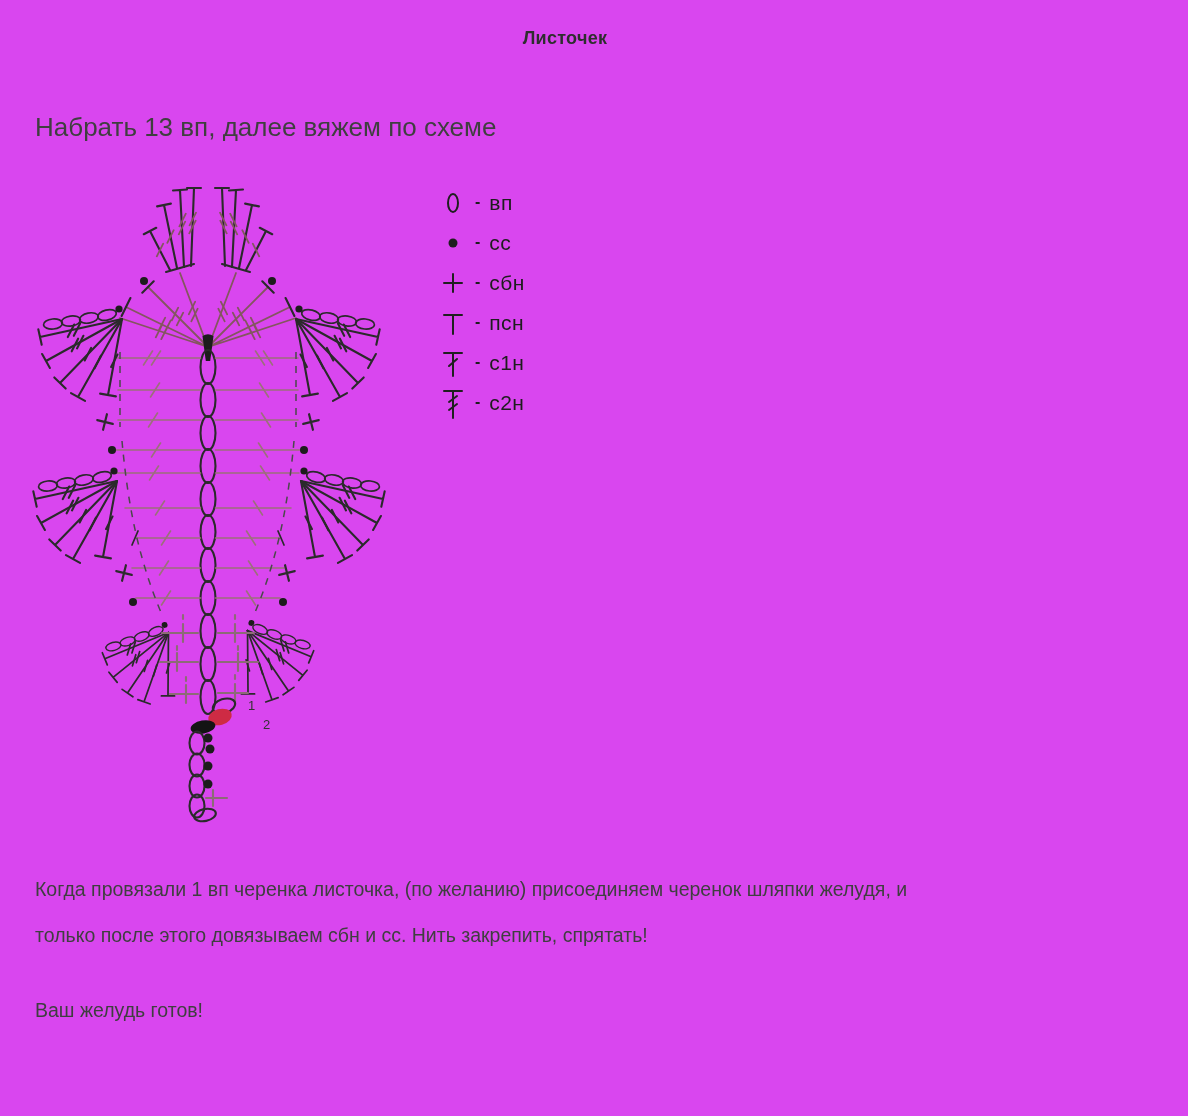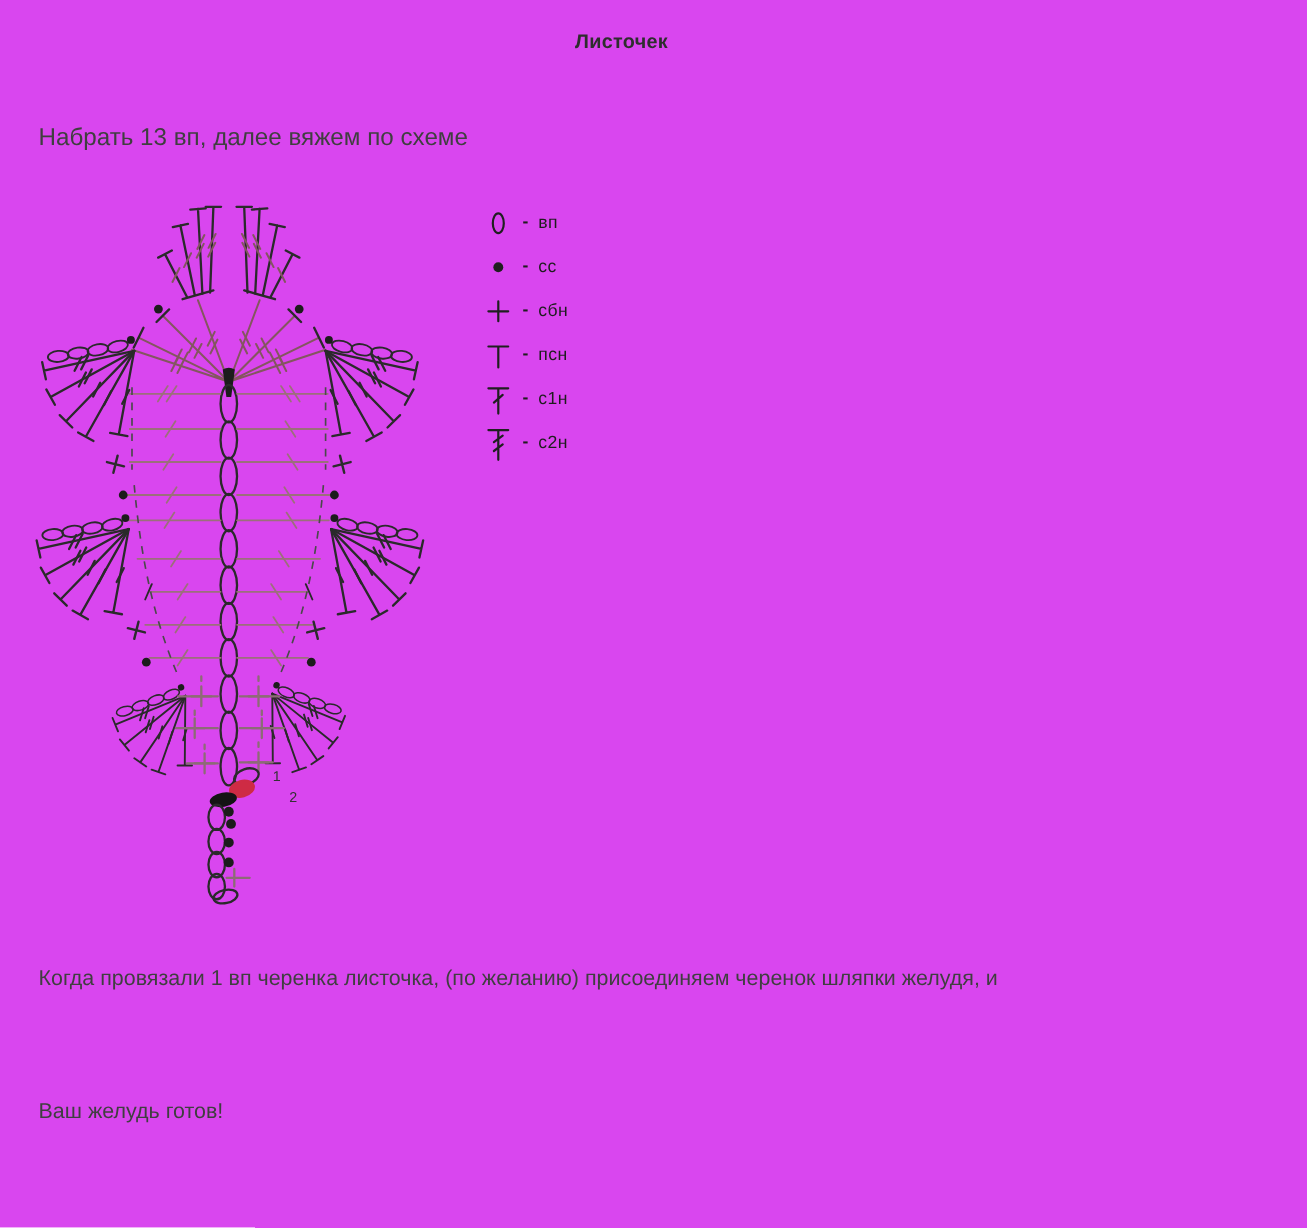--- a/index.html
+++ b/index.html
@@ -5,28 +5,28 @@
   html,body{margin:0;padding:0;background:#ffffff;}
   .page{
     position:relative;width:1188px;height:1116px;background:#d946ef;overflow:hidden;
     font-family:"Liberation Sans",sans-serif;color:#3c3c3c;
   }
   .title{
     position:absolute;left:0;top:28px;width:1130px;text-align:center;
     font-size:18px;font-weight:bold;color:#2e2e2e;letter-spacing:.3px;
   }
   .intro{
-    position:absolute;left:35px;top:112px;font-size:22px;color:#3f3f3f;
+    position:absolute;left:35px;top:112px;font-size:26px;color:#3f3f3f;
   }
   .chart-wrap{position:absolute;left:20px;top:165px;width:420px;height:680px;}
   .legend{position:absolute;left:440px;top:183px;width:220px;}
   .legend-row{display:flex;align-items:center;height:40px;gap:9px;}
   .legend-row svg{flex:0 0 auto;}
   .legend-dash{font-size:16px;color:#1d1d1d;font-weight:bold;transform:translateY(-1px);}
-  .legend-label{font-size:16px;color:#1d1d1d;letter-spacing:.4px;}
+  .legend-label{font-size:21px;color:#1d1d1d;letter-spacing:.4px;}
   .note{
     position:absolute;left:35px;top:866px;width:1140px;
     font-size:19.5px;line-height:46px;color:#3f3f3f;
   }
   .closing{
     position:absolute;left:35px;top:999px;font-size:19.5px;color:#3f3f3f;text-align:right;
   }
   
   .ink{stroke:#2a2a2a;stroke-width:2.1;fill:none;stroke-linecap:round;}
   .ink-thin{stroke:#2a2a2a;stroke-width:1.7;fill:none;stroke-linecap:round;}
@@ -254,17 +254,18 @@
         <path class="lg" d="M4 6 H22 M13 6 V33 M9 17 L17 11 M9 25 L17 19"></path>
       </svg>
       <span class="legend-dash">-</span>
       <span class="legend-label">с2н</span>
     </div>
 
   </div>
 
   <div class="note">
     <div>Когда провязали 1 вп черенка листочка, (по желанию) присоединяем черенок шляпки желудя, и</div>
+    <div>только после этого довязываем сбн и сс. Нить закрепить, спрятать!</div>
   </div>
 
   <div class="closing">Ваш желудь готов!</div>
 
 </div>
 
 </body></html>

